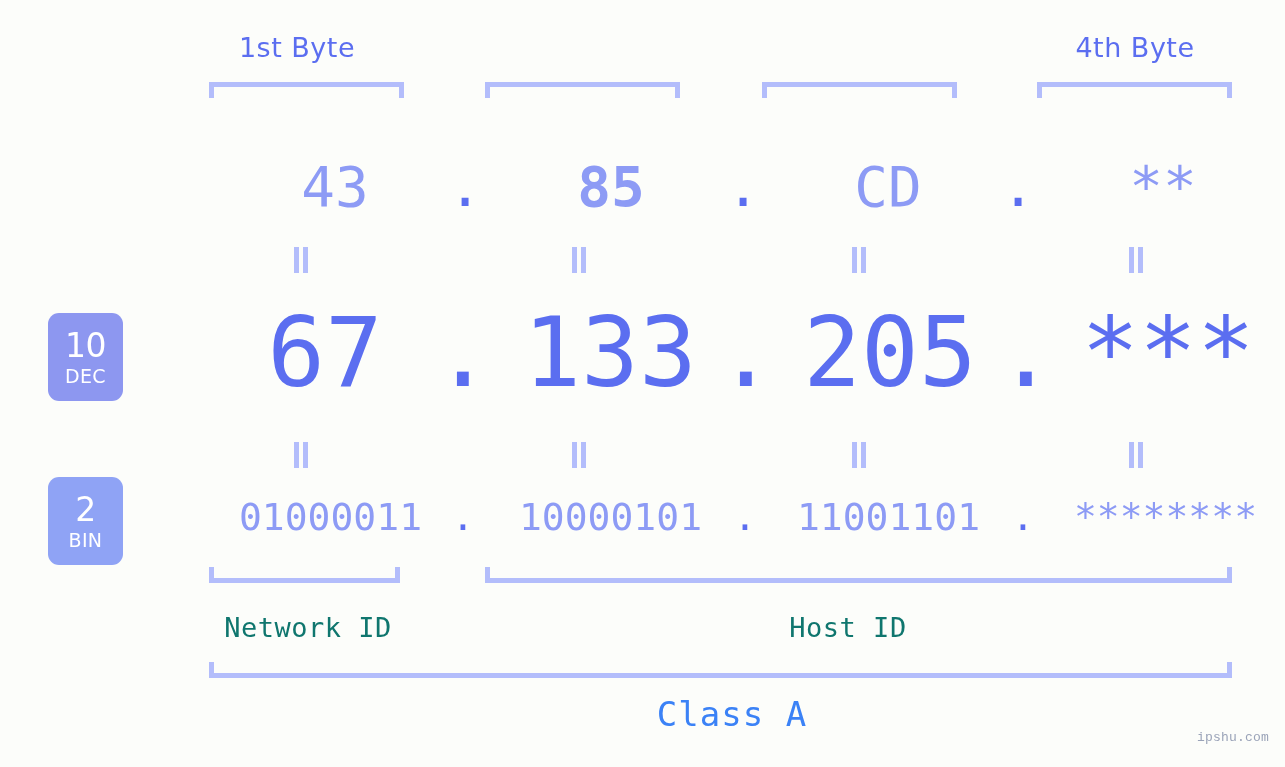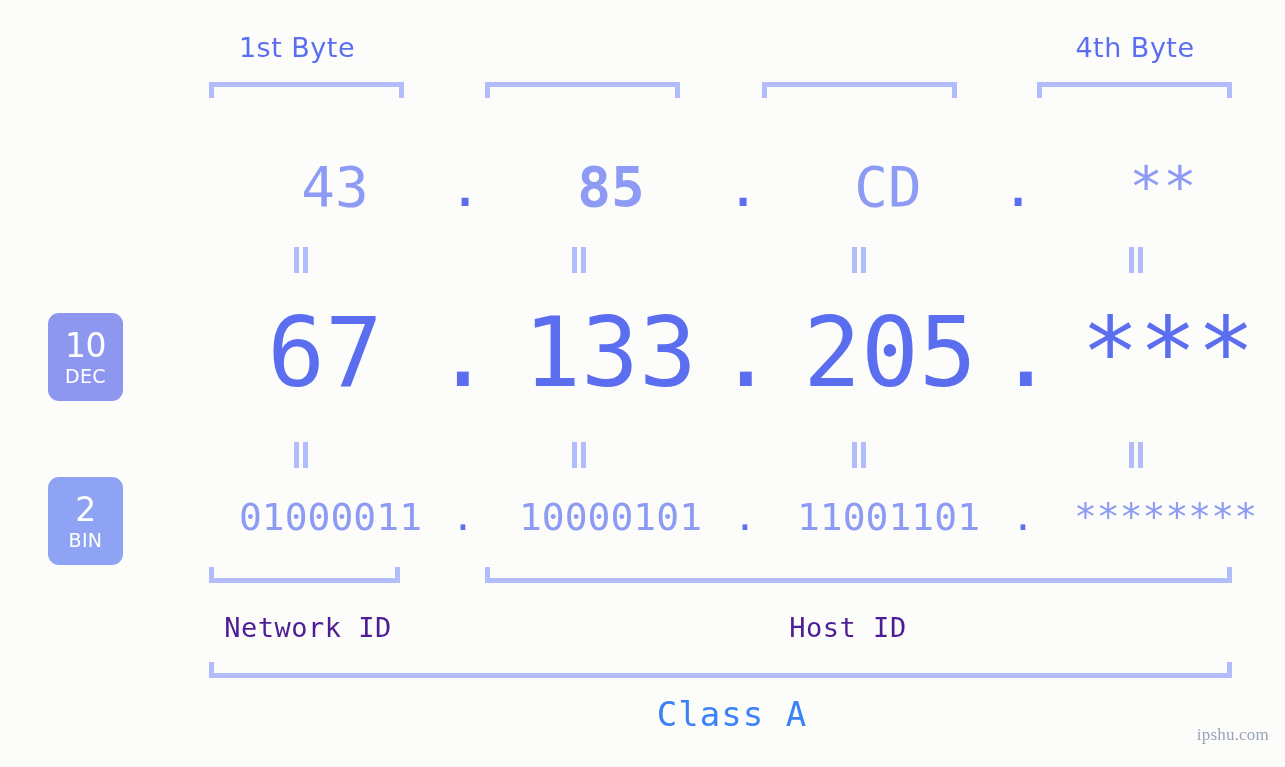--- a/index.html
+++ b/index.html
@@ -124,40 +124,40 @@
     display: block;
   }
   .eq i:first-child { left: 1px; }
   .eq i:last-child  { left: 10px; }
 
   
   .section-label {
     position: absolute;
     font-family: "DejaVu Sans Mono", monospace;
     font-size: 27px;
-    color: #4c1d95;
+    color: #0f766e;
     text-align: center;
     white-space: nowrap;
     letter-spacing: 0.5px;
   }
   .class-label {
     position: absolute;
     font-family: "DejaVu Sans Mono", monospace;
     font-size: 34px;
     color: #3b82f6;
     text-align: center;
     white-space: nowrap;
     letter-spacing: 1px;
   }
   .watermark {
     position: absolute;
     right: 16px;
     bottom: 22px;
-    font-family: Liberation Serif, serif;
-    font-size: 17px;
+    font-family: Liberation Mono, monospace;
+    font-size: 13px;
     color: #9aa3b8;
     letter-spacing: 0.2px;
   }
 </style>
 </head>
 <body>
 
 <div class="stage">
 
   <div class="byte-label" style="left:197px; width:200px;">1st Byte</div>

